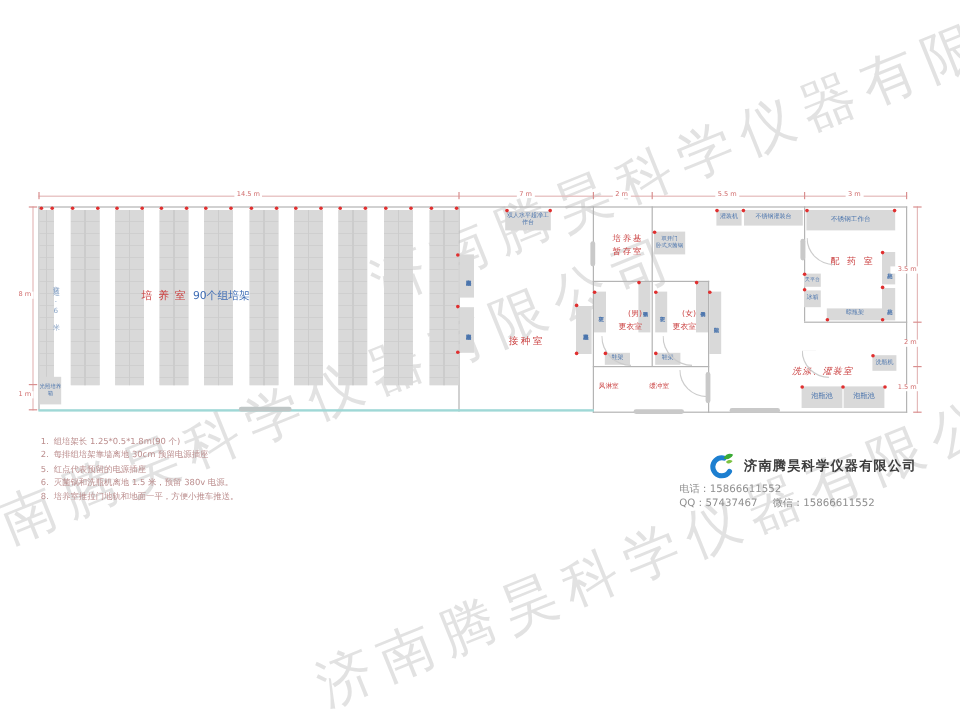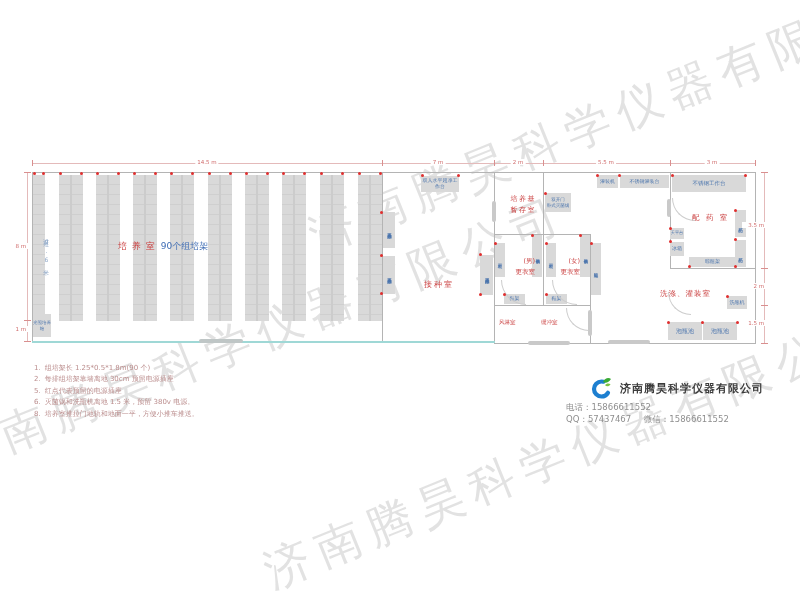--- a/index.html
+++ b/index.html
@@ -117,21 +117,21 @@
   <div class="eq" style="left:597px;top:175px;width:21px;height:13px;font-size:5px;">灌装机</div>
   <div class="eq" style="left:620px;top:175px;width:49px;height:13px;font-size:5px;">不锈钢灌装台</div>
   <div class="eq" style="left:672px;top:175px;width:74px;height:17px;font-size:5.5px;">不锈钢工作台</div>
   <div class="redlab" style="left:692px;top:212px;font-size:7.5px;letter-spacing:2px;">配 药 室</div>
   <div class="eq vtext" style="left:735px;top:210px;width:11px;height:27px;font-size:4.5px;">药品柜</div>
   <div class="eq vtext" style="left:735px;top:240px;width:11px;height:27px;font-size:4.5px;">药品柜</div>
   <div class="eq" style="left:670px;top:228px;width:14px;height:11px;font-size:4.2px;">天平台</div>
   <div class="eq" style="left:670px;top:242px;width:14px;height:14px;font-size:5px;">冰箱</div>
   <div class="eq" style="left:689px;top:257px;width:47px;height:10px;font-size:5px;">晾瓶架</div>
 
-  <div class="redlab" style="left:660px;top:288px;font-size:7.5px;letter-spacing:1px;">洗涤、灌装室</div>
+  <div class="redlab" style="left:660px;top:304px;font-size:7.5px;letter-spacing:1px;font-style:italic;">洗涤、灌装室</div>
   <div class="eq" style="left:727px;top:296px;width:20px;height:13px;font-size:5px;">洗瓶机</div>
   <div class="eq" style="left:668px;top:322px;width:34px;height:18px;font-size:6px;">泡瓶池</div>
   <div class="eq" style="left:703px;top:322px;width:34px;height:18px;font-size:6px;">泡瓶池</div>
 
   <div class="leaf" style="left:492px;top:201px;width:4px;height:21px;"></div>
   <div class="leaf" style="left:667px;top:199px;width:4px;height:18px;"></div>
   <div class="leaf" style="left:588px;top:310px;width:4px;height:26px;"></div>
   <div class="leaf" style="left:528px;top:341px;width:42px;height:4px;"></div>
   <div class="leaf" style="left:608px;top:340px;width:42px;height:4px;"></div>
 

